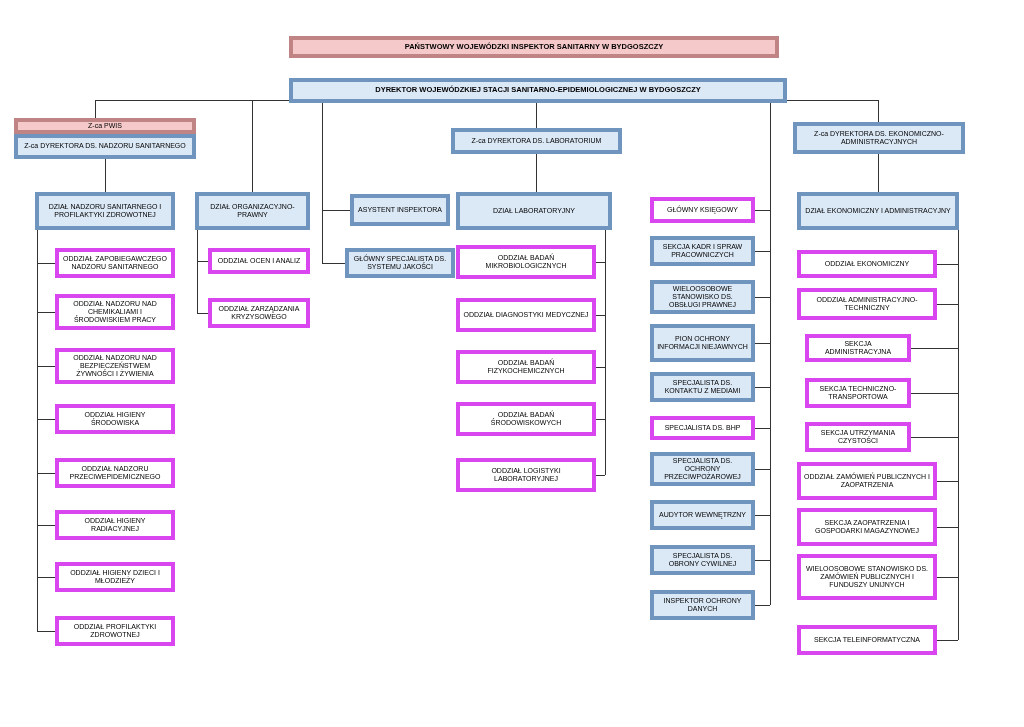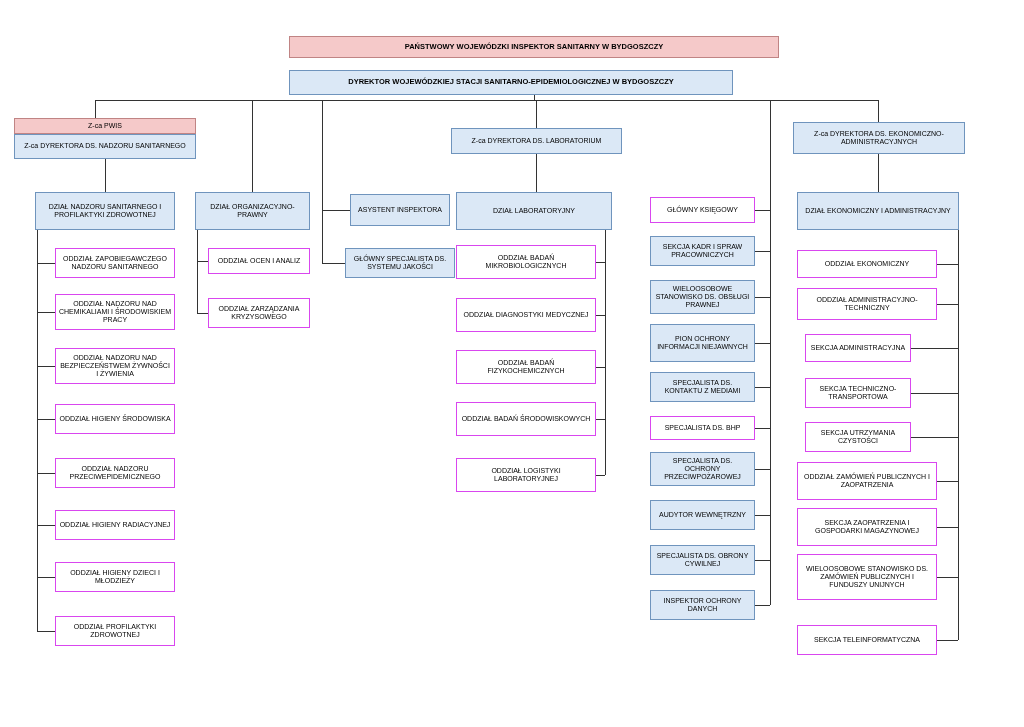--- a/index.html
+++ b/index.html
@@ -5,21 +5,21 @@
   html,body { margin:0; padding:0; background:#ffffff; }
   .canvas {
     position:relative; width:1024px; height:727px; background:#ffffff;
     font-family:"Liberation Sans", sans-serif; overflow:hidden;
   }
   .connectors { position:absolute; left:0; top:0; }
   .box {
     position:absolute; box-sizing:border-box;
     display:flex; align-items:center; justify-content:center;
     text-align:center; font-size:7px; line-height:1.18;
-    padding:1px 3px; border:1px solid #d946ef; background:#ffffff; color:#000;
+    padding:1px 3px; border:4px solid #d946ef; background:#ffffff; color:#000;
   }
   .box.blue { background:#dbe8f6; border-color:#6f94bd; }
   .box.pink { background:#f5c9c9; border-color:#c08484; }
   .box.bold { font-weight:bold; font-size:7.5px; }
   .attachment-note {
     position:absolute; top:10px; right:16px; text-align:right;
     font-size:11px; line-height:1.25; color:#000;
   }
   .attachment-note .t1 { font-weight:bold; font-size:12px; }
 </style>
@@ -42,21 +42,21 @@
       M37 230 V631 M37 263 H55 M37 312 H55 M37 366 H55 M37 419 H55 M37 473 H55 M37 525 H55 M37 577 H55 M37 631 H55
       M197 230 V313 M197 261 H208 M197 313 H208
       M605 230 V475 M596 262 H605 M596 315 H605 M596 367 H605 M596 419 H605 M596 475 H605
       M755 210 H770 M755 251 H770 M755 297 H770 M755 343 H770 M755 387 H770 M755 428 H770 M755 469 H770 M755 515 H770 M755 560 H770 M755 605 H770
       M958 230 V640 M937 264 H958 M937 304 H958 M911 348 H958 M911 393 H958 M911 437 H958 M937 481 H958 M937 527 H958 M937 577 H958 M937 640 H958
     "></path>
   </svg>
 
 
   <div class="box pink bold" style="left:289px;top:36px;width:490px;height:22px">PAŃSTWOWY WOJEWÓDZKI INSPEKTOR SANITARNY W BYDGOSZCZY</div>
-  <div class="box blue bold" style="left:289px;top:70px;width:444px;height:25px">DYREKTOR WOJEWÓDZKIEJ STACJI SANITARNO-EPIDEMIOLOGICZNEJ W BYDGOSZCZY</div>
+  <div class="box blue bold" style="left:289px;top:78px;width:498px;height:25px">DYREKTOR WOJEWÓDZKIEJ STACJI SANITARNO-EPIDEMIOLOGICZNEJ W BYDGOSZCZY</div>
 
   <div class="box pink" style="left:14px;top:118px;width:182px;height:16px">Z-ca PWIS</div>
   <div class="box blue" style="left:14px;top:134px;width:182px;height:25px">Z-ca DYREKTORA DS. NADZORU SANITARNEGO</div>
   <div class="box blue" style="left:35px;top:192px;width:140px;height:38px">DZIAŁ NADZORU SANITARNEGO I PROFILAKTYKI ZDROWOTNEJ</div>
   <div class="box white" style="left:55px;top:248px;width:120px;height:30px">ODDZIAŁ ZAPOBIEGAWCZEGO NADZORU SANITARNEGO</div>
   <div class="box white" style="left:55px;top:294px;width:120px;height:36px">ODDZIAŁ NADZORU NAD CHEMIKALIAMI I ŚRODOWISKIEM PRACY</div>
   <div class="box white" style="left:55px;top:348px;width:120px;height:36px">ODDZIAŁ NADZORU NAD BEZPIECZEŃSTWEM ŻYWNOŚCI I ŻYWIENIA</div>
   <div class="box white" style="left:55px;top:404px;width:120px;height:30px">ODDZIAŁ HIGIENY ŚRODOWISKA</div>
   <div class="box white" style="left:55px;top:458px;width:120px;height:30px">ODDZIAŁ NADZORU PRZECIWEPIDEMICZNEGO</div>
   <div class="box white" style="left:55px;top:510px;width:120px;height:30px">ODDZIAŁ HIGIENY RADIACYJNEJ</div>

